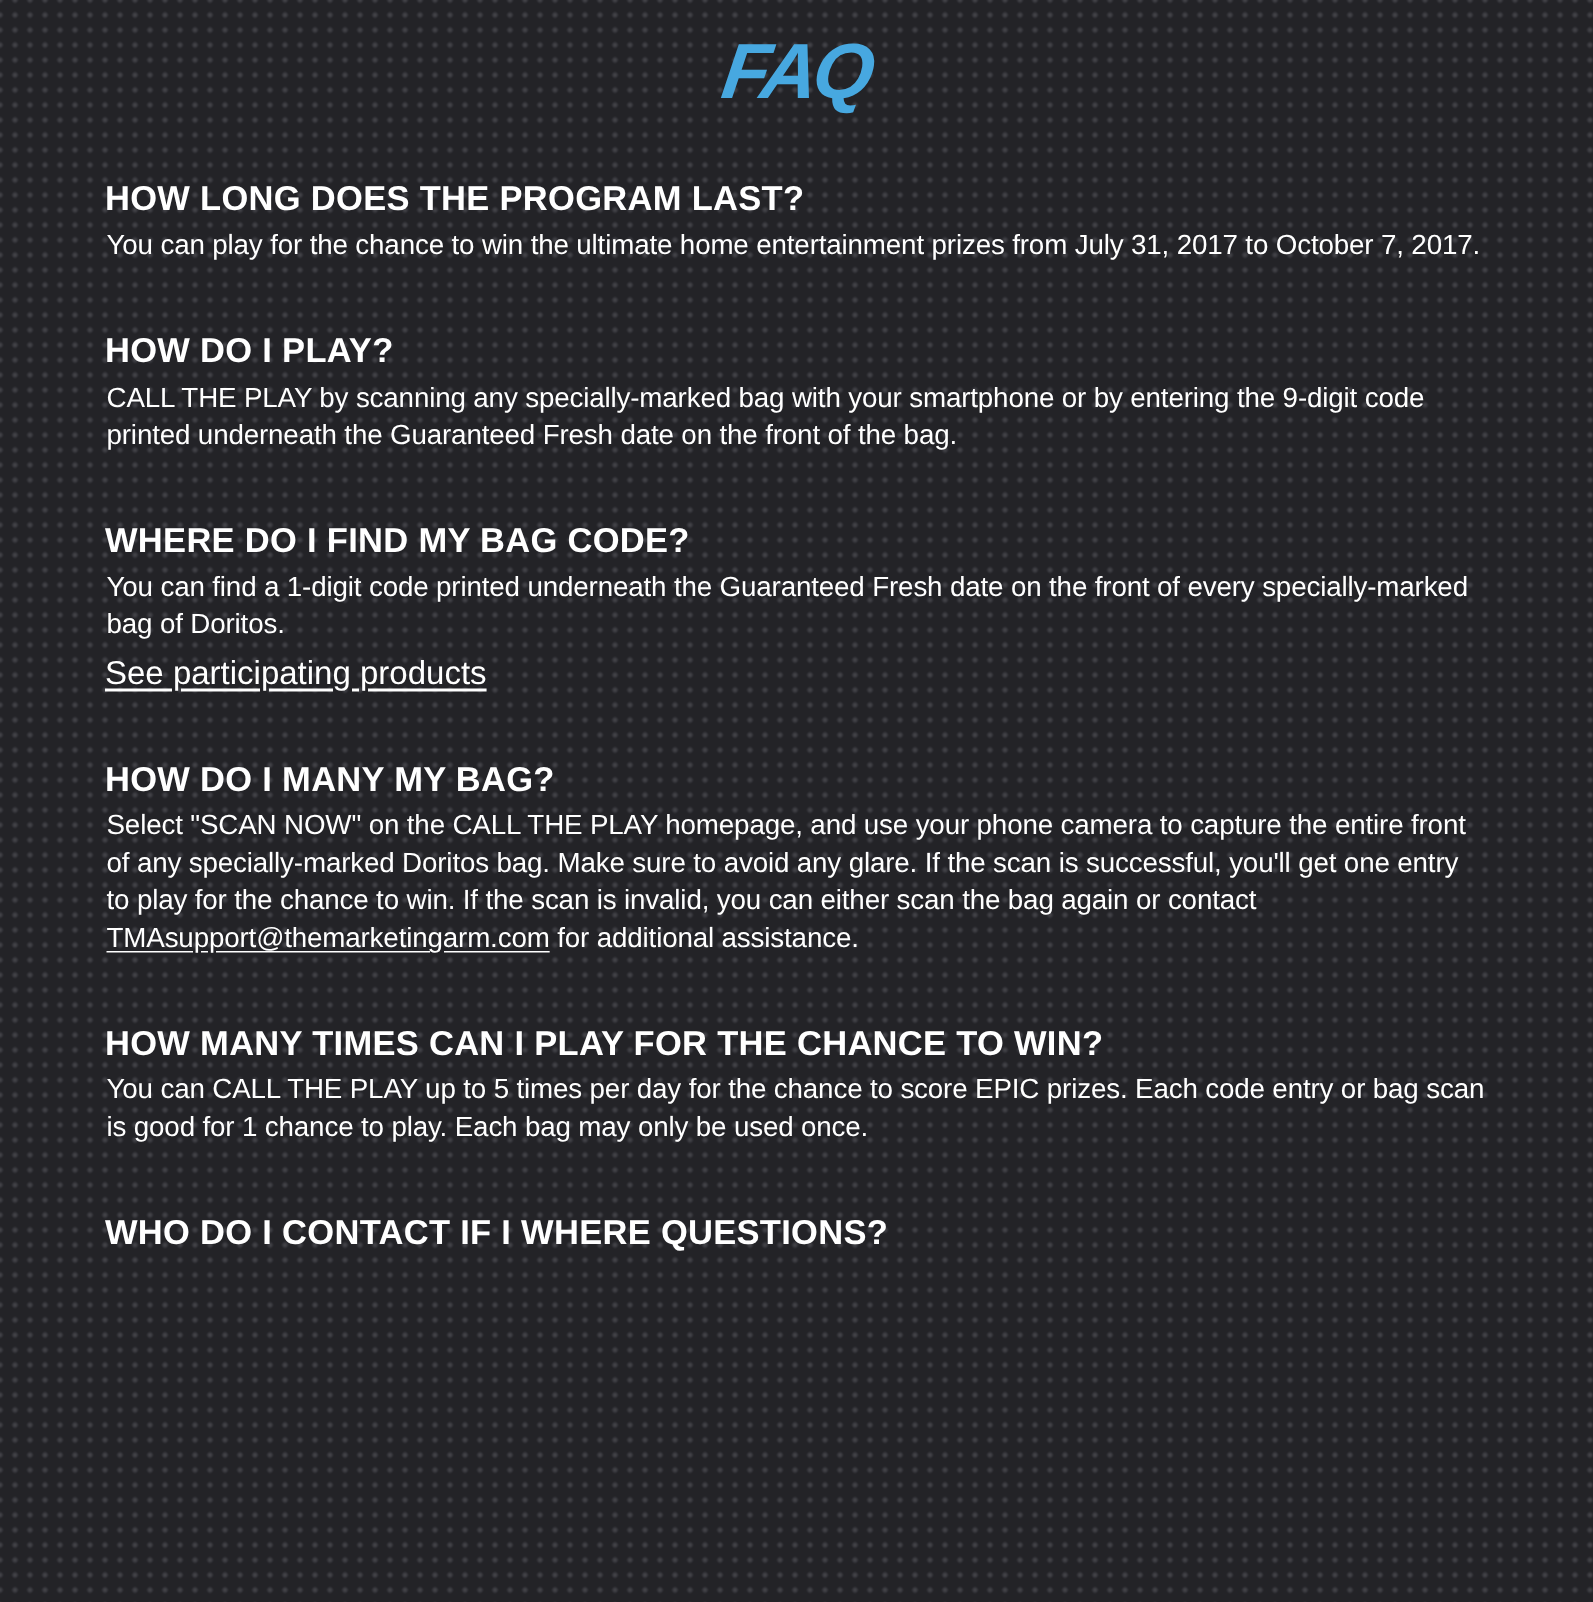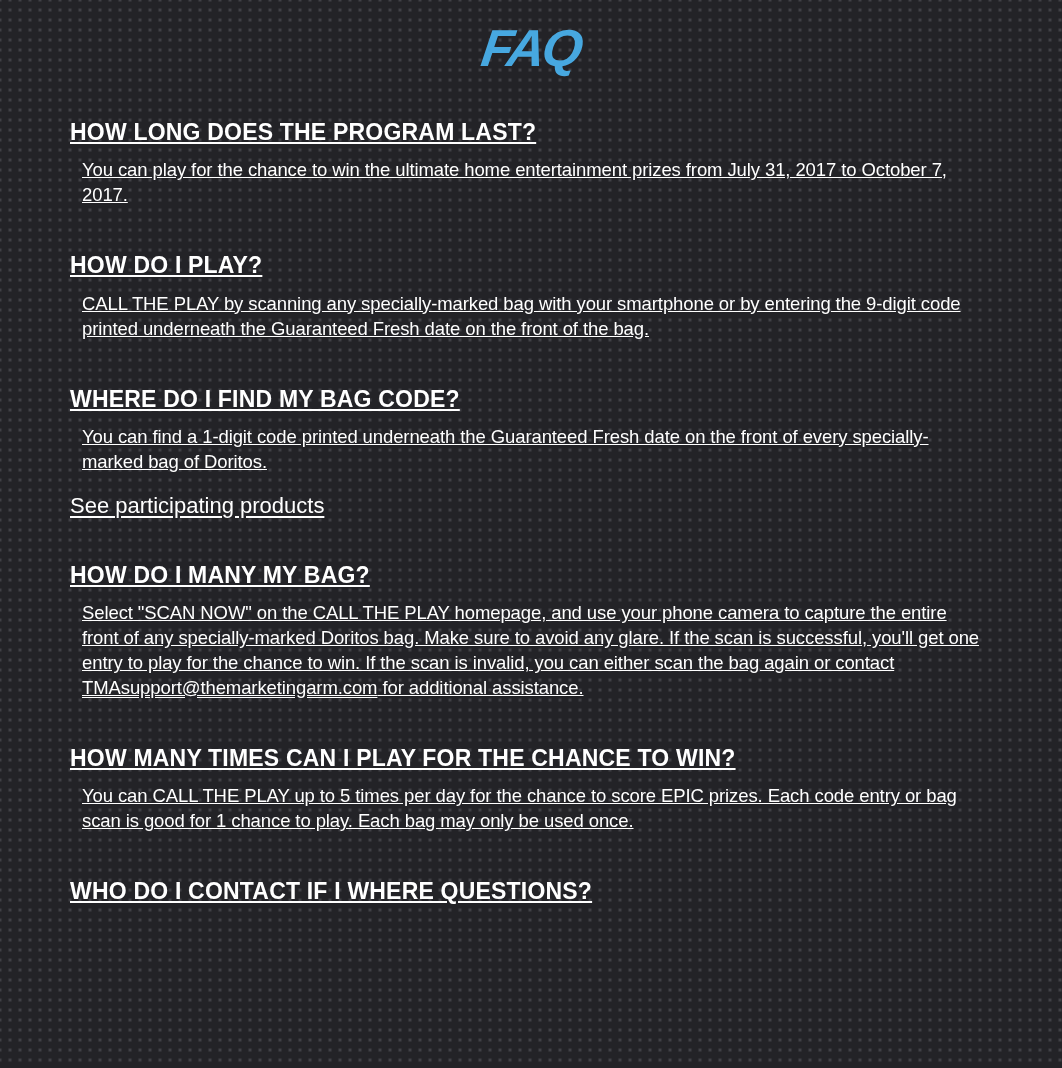--- a/index.html
+++ b/index.html
@@ -32,33 +32,32 @@
     font-weight: bold;
     font-style: italic;
     color: #47a8e0;
     letter-spacing: -3px;
     transform: skewX(-8deg);
   }
   main {
     width: 922px;
     margin: 0 auto;
     padding-top: 66px;
-    text-decoration: underline;
   }
   section + section { margin-top: 46px; }
   h2 {
     margin: 0 0 5px 0;
     font-size: 23px;
     line-height: 1.1;
     font-weight: bold;
     letter-spacing: 0.2px;
     color: #ffffff;
   }
   p {
-    margin: 12px;
+    margin: 1px;
     font-size: 18.5px;
     line-height: 25px;
     font-weight: normal;
     color: #ffffff;
     letter-spacing: -0.1px;
   }
   a {
     color: #ffffff;
     text-decoration: underline;
     text-underline-offset: 3px;

